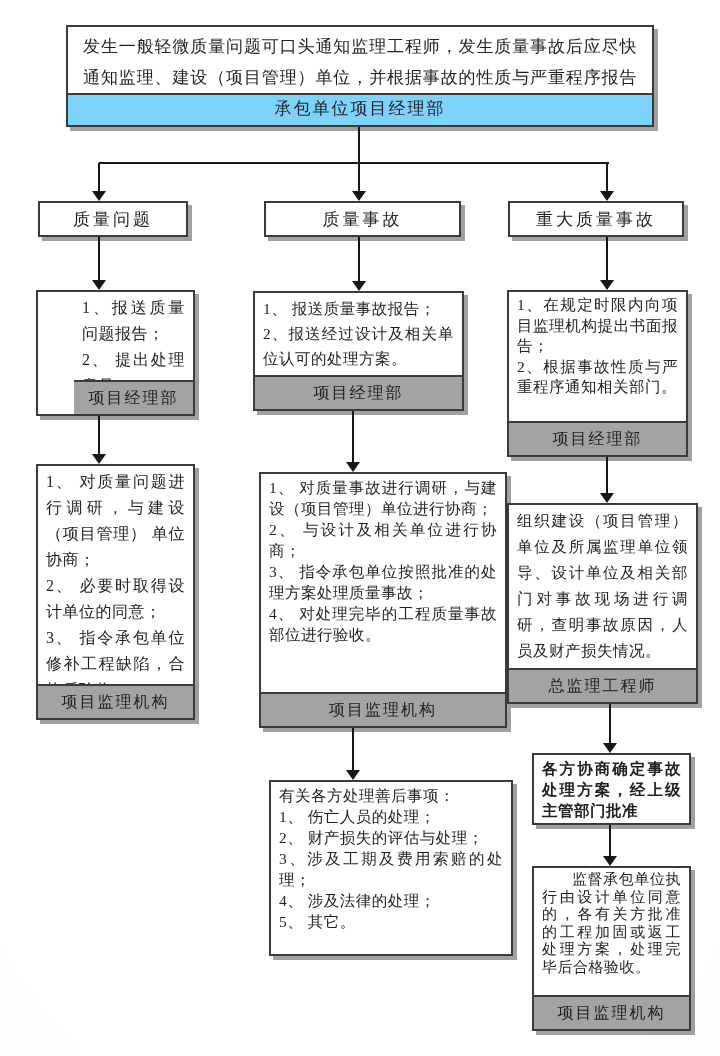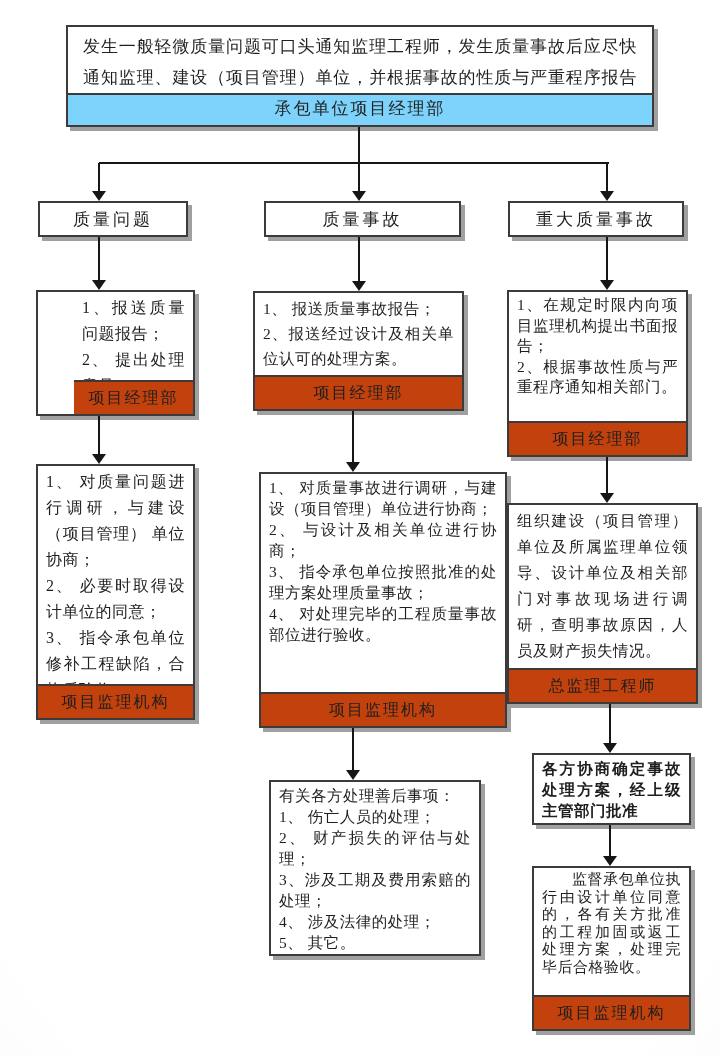--- a/index.html
+++ b/index.html
@@ -14,21 +14,21 @@
     background:#ffffff;border:2px solid #3b3b3b;
     box-shadow:4px 4px 0 #a0a0a0;
     display:flex;flex-direction:column;
   }
   .body{
     flex:1;padding:3px 8px;white-space:pre-line;
     text-align:justify;letter-spacing:0.5px;overflow:hidden;
   }
   .label{
     box-sizing:border-box;height:34px;line-height:31px;flex:0 0 34px;
-    background:#c2410c;border-top:2px solid #3b3b3b;
+    background:#a3a3a3;border-top:2px solid #3b3b3b;
     text-align:center;font-size:16px;letter-spacing:2px;overflow:hidden;
   }
   .hdr{
     position:absolute;box-sizing:border-box;height:36px;
     background:#ffffff;border:2px solid #3b3b3b;box-shadow:4px 4px 0 #a0a0a0;
     display:flex;align-items:center;justify-content:center;
     font-size:17px;letter-spacing:3px;
   }
   .intro-body{flex:1;padding:4px 15px;font-size:17px;line-height:31px;text-align:justify;letter-spacing:0.5px;overflow:hidden;}
   .intro-label{box-sizing:border-box;height:32px;line-height:28px;flex:0 0 32px;background:#7dd3fc;border-top:2px solid #3b3b3b;text-align:center;font-size:17px;letter-spacing:2px;}
@@ -107,21 +107,21 @@
     <div class="label">项目监理机构</div>
   </div>
   <div class="box" style="left:507px;top:503px;width:191px;height:201px;">
     <div class="body fs155 lh26">组织建设（项目管理）单位及所属监理单位领导、设计单位及相关部门对事故现场进行调研，查明事故原因，人员及财产损失情况。</div>
     <div class="label">总监理工程师</div>
   </div>
 
   <div class="arrow" style="left:352px;top:728px;height:52px;"></div>
   <div class="arrow" style="left:609px;top:704px;height:49px;"></div>
 
-  <div class="box" style="left:269px;top:780px;width:212px;height:176px;justify-content:center;">
+  <div class="box" style="left:269px;top:780px;width:244px;height:176px;justify-content:center;">
     <div class="body fs155 lh21">有关各方处理善后事项：
 1、 伤亡人员的处理；
 2、 财产损失的评估与处理；
 3、涉及工期及费用索赔的处理；
 4、 涉及法律的处理；
 5、 其它。</div>
   </div>
   <div class="box" style="left:532px;top:753px;width:159px;height:72px;font-weight:bold;">
     <div class="body fs155 lh21">各方协商确定事故处理方案，经上级主管部门批准</div>
   </div>

